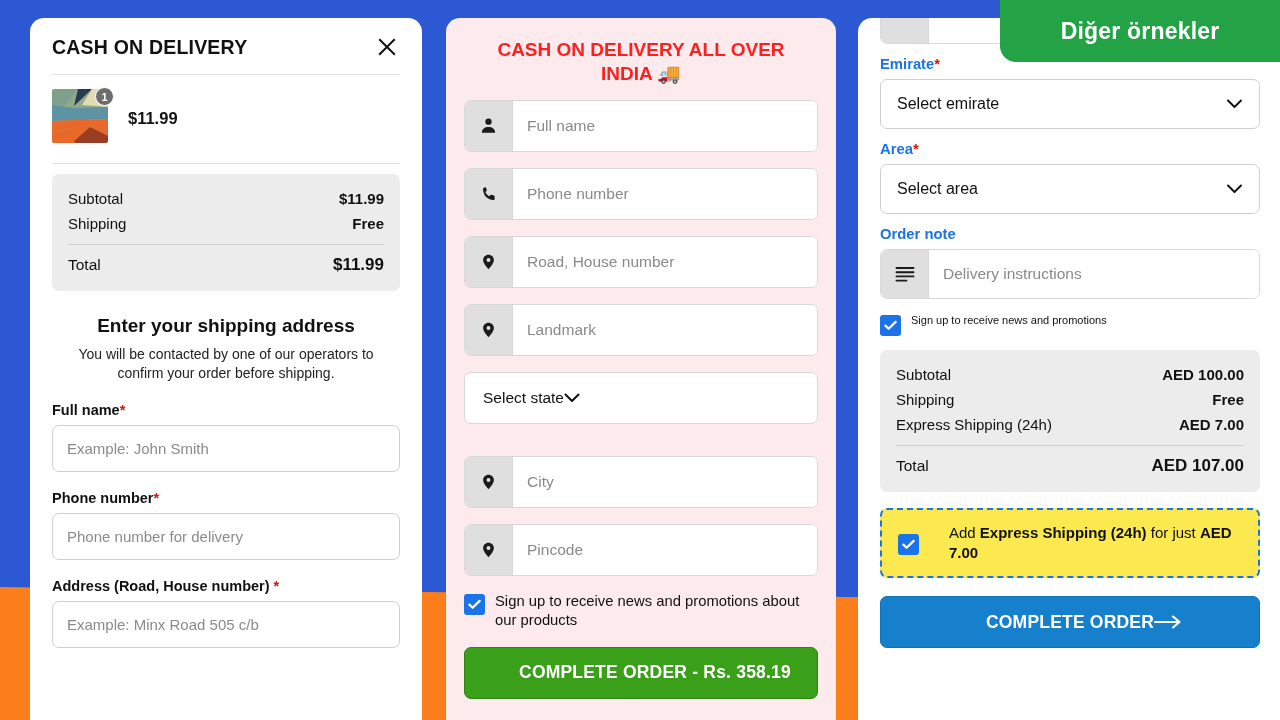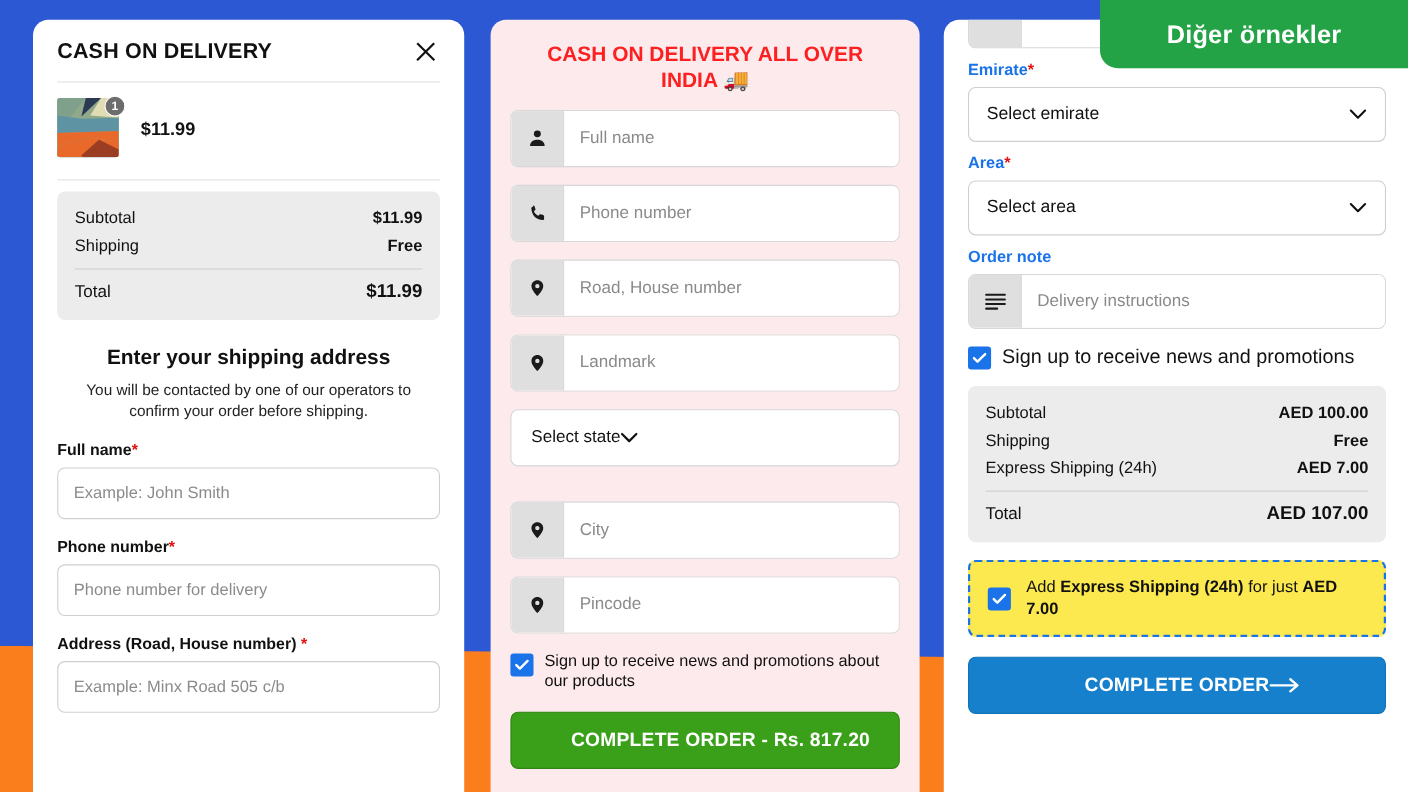--- a/index.html
+++ b/index.html
@@ -170,21 +170,21 @@
   }
   .p3-note {
     display: flex; align-items: stretch; height: 50px; margin-bottom: 14px;
     border-radius: 7px; overflow: hidden; border: 1px solid #d8d8d8; background: #fff;
   }
   .p3-totals {
     background: #ececec; border-radius: 7px; padding: 12px 16px; margin-top: 14px;
   }
   .promo {
     margin-top: 16px; background: #fbe94f; border: 2.5px dashed #1a73e8;
-    border-radius: 7px; padding: 13px 16px; display: flex; gap: 14px; align-items: center;
+    border-radius: 7px; padding: 13px 16px; display: flex; gap: 30px; align-items: center;
   }
   .promo-text { font-size: 15px; color: #111; line-height: 1.34; }
   .promo-text b { font-weight: bold; }
 
   
   #ribbon {
     position: absolute; right: 0; top: 0; width: 280px; height: 62px;
     background: #23a346; border-radius: 0 0 0 16px;
     display: flex; align-items: center; justify-content: center;
     color: #fff; font-size: 23px; font-weight: bold; letter-spacing: .2px;
@@ -337,21 +337,21 @@
       <div class="chk-row">
         <div class="chkbox">
           <svg width="13" height="11" viewBox="0 0 14 11" fill="none" stroke="#fff" stroke-width="2.4" stroke-linecap="round" stroke-linejoin="round">
               <path d="M1.5 5.6 L5 9 L12.5 1.6"></path>
             </svg>
         </div>
         <div class="chk-label">Sign up to receive news and promotions about our products</div>
       </div>
 
       <div style="margin-top:16px">
-        <div class="btn btn-green">COMPLETE ORDER - Rs. 817.20</div>
+        <div class="btn btn-green">COMPLETE ORDER - Rs. 358.19</div>
       </div>
     </div>
   </div>
 
   <div class="panel" id="panel3">
 
     <div class="p3-clip">
       <div class="clip-field">
         <div class="clip-icon"></div>
       </div>
@@ -392,21 +392,21 @@
         </div>
         <div class="if-input">Delivery instructions</div>
       </div>
 
       <div class="chk-row" style="margin-top:10px">
         <div class="chkbox">
           <svg width="13" height="11" viewBox="0 0 14 11" fill="none" stroke="#fff" stroke-width="2.4" stroke-linecap="round" stroke-linejoin="round">
               <path d="M1.5 5.6 L5 9 L12.5 1.6"></path>
             </svg>
         </div>
-        <div class="chk-label" style="font-size:18px">Sign up to receive news and promotions</div>
+        <div class="chk-label" style="font-size:11px">Sign up to receive news and promotions</div>
       </div>
 
       <div class="p3-totals">
         <div class="trow">
           <span class="tlabel">Subtotal</span>
           <span class="tval">AED 100.00</span>
         </div>
         <div class="trow">
           <span class="tlabel">Shipping</span>
           <span class="tval">Free</span>

